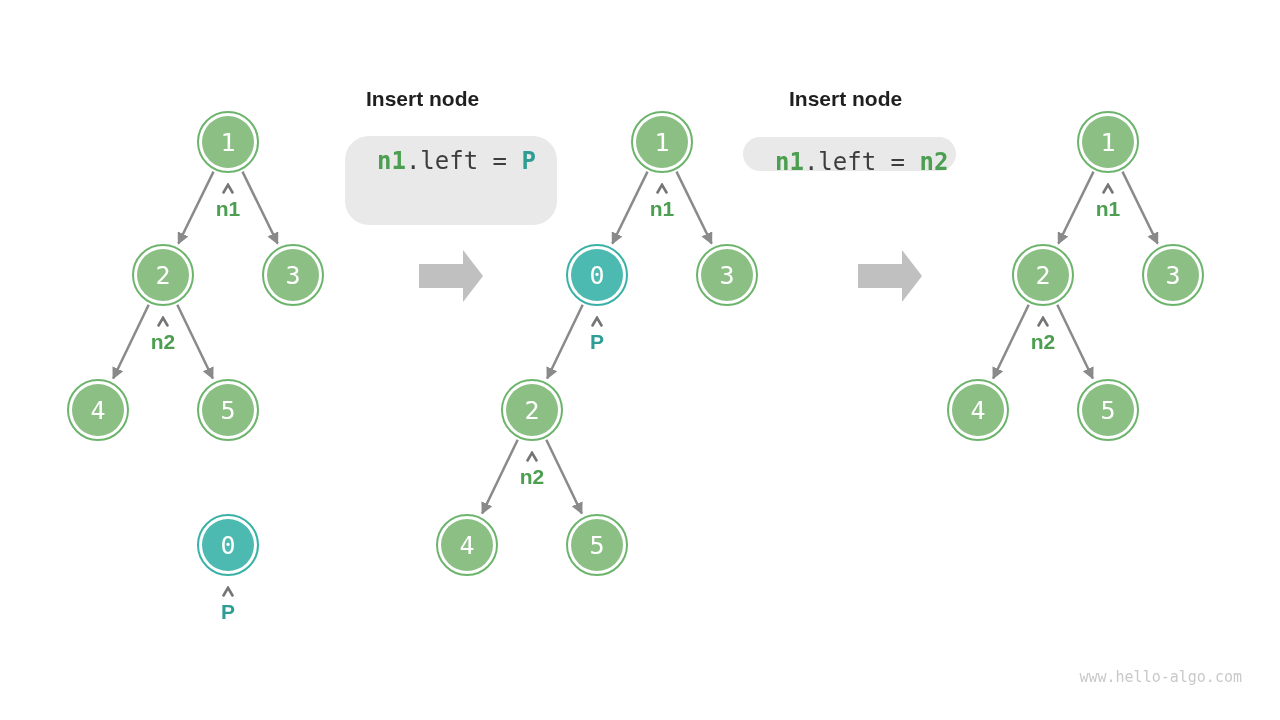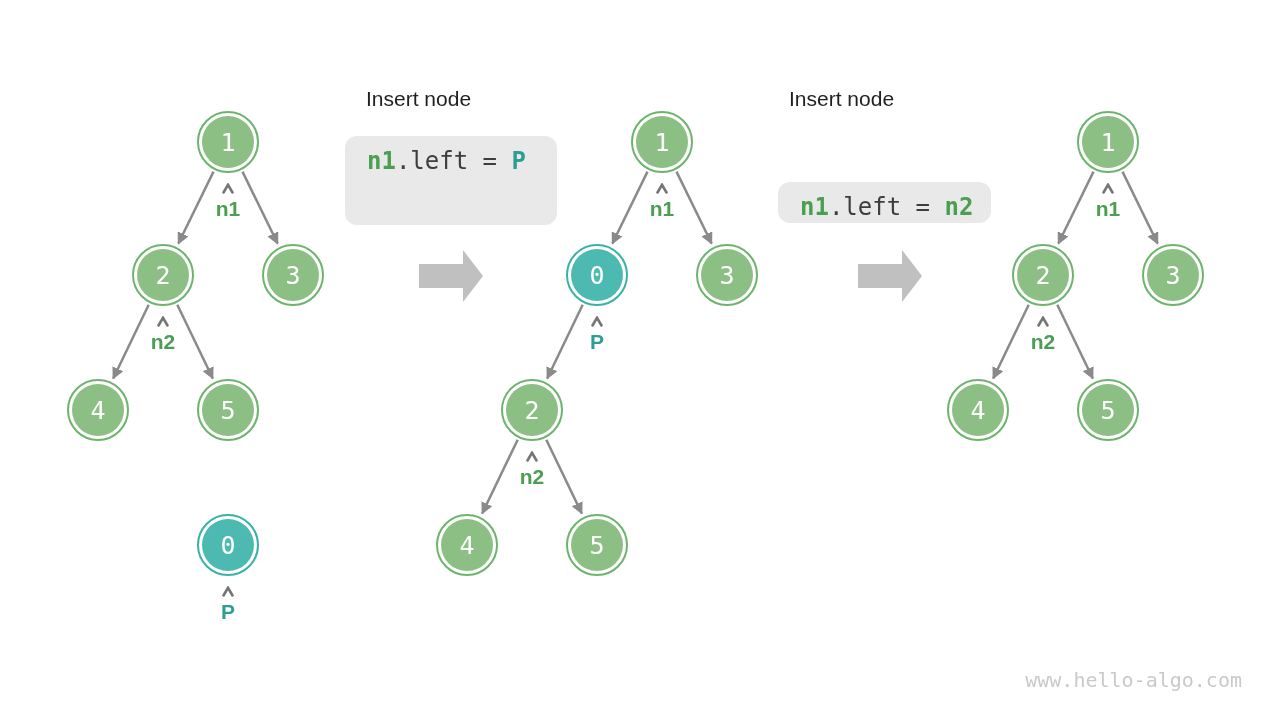--- a/index.html
+++ b/index.html
@@ -28,46 +28,46 @@
 
   
   .pointer { position:absolute; width:44px; display:flex; flex-direction:column; align-items:center; }
   .pointer svg { display:block; }
   .pointer path { stroke:var(--caret); stroke-width:2.6; fill:none; }
   .pointer .plabel { margin-top:4px; font-weight:bold; font-size:21px; line-height:22px; }
   .plabel.green { color:var(--label_green); }
   .plabel.teal  { color:var(--label_teal); }
 
   
-  .panel-title { position:absolute; font-weight:normal; font-size:21px; color:var(--title); white-space:nowrap; }
+  .panel-title { position:absolute; font-weight:bold; font-size:21px; color:var(--title); white-space:nowrap; }
   #insert-title { left:366px; top:87px; }
   #remove-title { left:789px; top:87px; }
 
   
   .code-box {
-    position:absolute; background:var(--code_bg); border-radius:12px;
+    position:absolute; background:var(--code_bg); border-radius:24px;
     font-family:"DejaVu Sans Mono", monospace; font-size:24px;
-    padding:6px 0 0 22px; box-sizing:border-box;
+    padding:6px 0 0 32px; box-sizing:border-box;
   }
   #insert-box { left:345px; top:136px; width:212px; height:89px; }
-  #remove-box { left:778px; top:137px; width:213px; height:41px;margin-top:45px; }
+  #remove-box { left:743px; top:137px; width:213px; height:34px; }
   .code-line { height:38px; line-height:38px; white-space:pre; color:var(--code_text); }
   .code-seg.green { color:var(--label_green); font-weight:bold; }
   .code-seg.teal  { color:var(--label_teal);  font-weight:bold; }
 
   
   .block-arrow { position:absolute; width:64px; height:54px; }
   .block-arrow polygon { fill:var(--block_arrow); }
   #arrow-a { left:419px; top:249px; }
   #arrow-b { left:858px; top:249px; }
 
   
   #watermark {
     position:absolute; right:38px; top:668px;
-    font-family:"DejaVu Sans Mono", monospace; font-size:20px; color:var(--watermark_color);
+    font-family:"DejaVu Sans Mono", monospace; font-size:15px; color:var(--watermark_color);
   }
 </style>
 </head>
 <body>
 
 <div id="canvas">
 
   <svg id="edges-svg">
     <defs>
       <marker id="arrowhead" viewBox="0 0 10 10" refX="9" refY="5" markerWidth="12" markerHeight="12" markerUnits="userSpaceOnUse" orient="auto">

